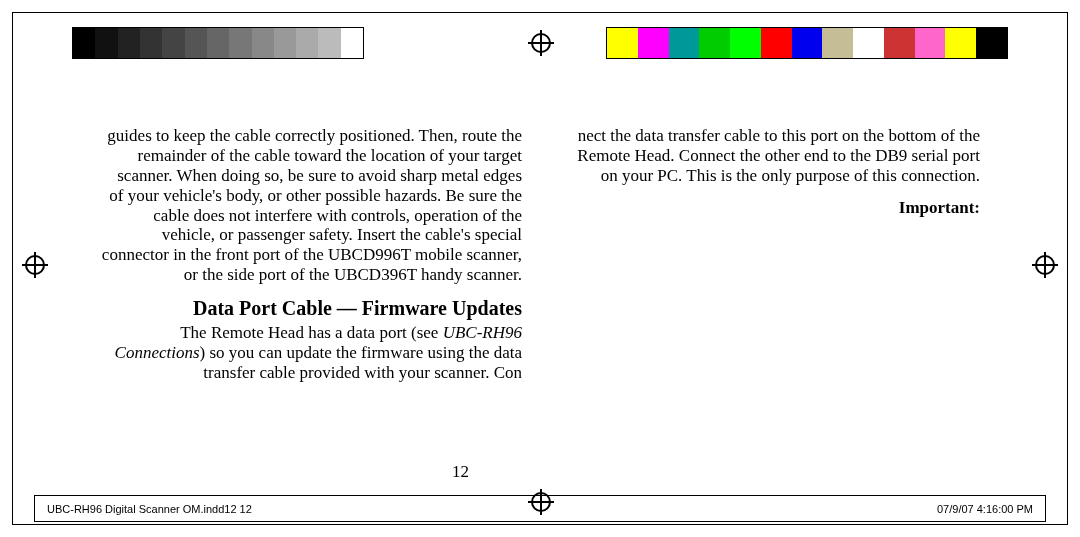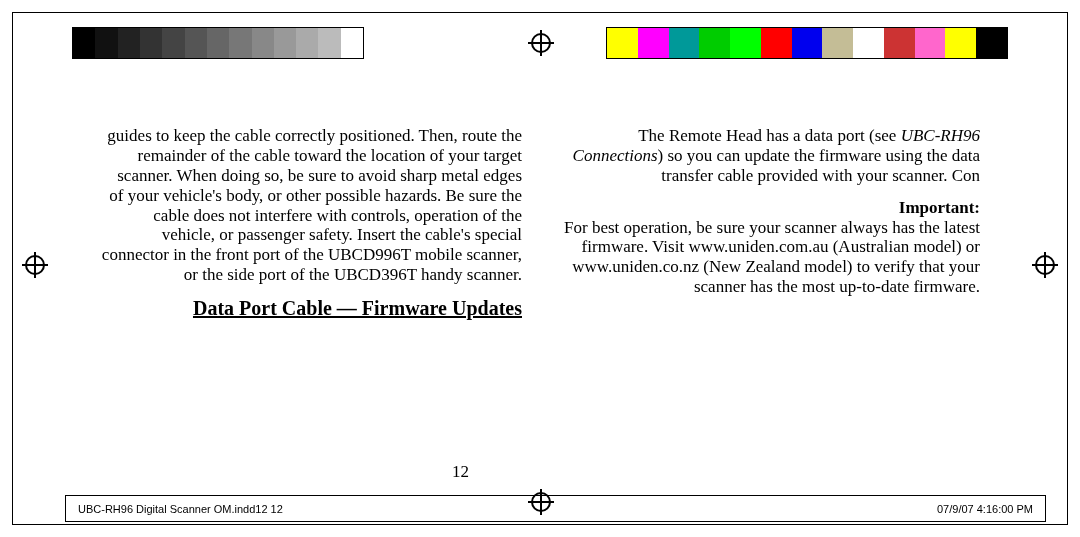--- a/index.html
+++ b/index.html
@@ -33,30 +33,30 @@
   .regmark .hline { position:absolute; left:0; top:12px; width:26px; height:2px; background:#000; }
   .regmark .vline { position:absolute; left:12px; top:0; width:2px; height:26px; background:#000; }
   .reg-top    { left: 528px; top: 30px; }
   .reg-left   { left: 22px;  top: 252px; }
   .reg-right  { right: 22px; top: 252px; }
   .reg-bottom { left: 528px; bottom: 22px; }
 
   
   .body-text { position: absolute; left: 100px; top: 126px; width: 880px; column-count: 2; column-gap: 36px; font-size: 17px; line-height: 1.17; text-align: right; }
   .body-text p { margin-bottom: 12px; break-inside: avoid-column; }
-  .body-text h2 { font-size: 20px; font-weight: bold; margin-top: 4px; margin-bottom: 3px; text-decoration: underline; }
+  .body-text h2 { font-size: 20px; font-weight: bold; margin-top: 4px; margin-bottom: 3px; }
   .label-bold { font-weight: bold; display: block; margin-bottom: 0; }
   .italic { font-style: italic; }
   .col-break { break-before: column; }
 
   
   .page-num { position: absolute; left: 0; width: 921px; top: 462px; text-align: center; font-size: 17px; }
 
   
-  .slug-frame { position: absolute; left: 34px; right: 34px; bottom: 15px; top: 495px; border: 1px solid #000; display: flex; align-items: center; justify-content: space-between; padding: 8px 12px; font-family: Arial, Helvetica, sans-serif; font-size: 11px; color: #000; margin-left: 31px; }
+  .slug-frame { position: absolute; left: 34px; right: 34px; bottom: 15px; top: 495px; border: 1px solid #000; display: flex; align-items: center; justify-content: space-between; padding: 8px 12px; font-family: Arial, Helvetica, sans-serif; font-size: 11px; color: #000; }
 </style>
 </head>
 <body>
 
 <div class="page">
 
   <div class="outer-frame"></div>
 
   <div class="gray-strip">
     <div class="g0"></div>
@@ -113,24 +113,24 @@
 
   <div class="body-text">
     <p>guides to keep the cable correctly positioned. Then, route the remainder of the cable toward the location of your target scanner. When doing so, be sure to avoid sharp metal edges of your vehicle's body, or other possible hazards. Be sure the cable does not interfere with controls, operation of the vehicle, or passenger safety. Insert the cable's special connector in the front port of the UBCD996T mobile scanner, or the side port of the UBCD396T handy scanner.</p>
 
     <h2>Data Port Cable — Firmware Updates</h2>
 
     <p>
       <span>The Remote Head has a data port (see </span><span class="italic">UBC-RH96 Connections</span><span>) so you can update the firmware using the data transfer cable provided with your scanner. Con­</span>
     </p>
 
+    <p class="col-break">nect the data transfer cable to this port on the bottom of the Remote Head. Connect the other end to the DB9 serial port on your PC. This is the only purpose of this connection.</p>
 
     <p>
       <span class="label-bold">Important:</span>
-      <span>For best operation, be sure your scanner always has the latest firmware. Visit www.uniden.com.au (Australian model) or www.uniden.co.nz (New Zealand model) to verify that your scanner has the most up-to-date firmware.</span>
     </p>
   </div>
 
   <div class="page-num">12</div>
 
   <div class="slug-frame">
     <span>UBC-RH96 Digital Scanner OM.indd12   12</span>
     <span>07/9/07   4:16:00 PM</span>
   </div>
 

